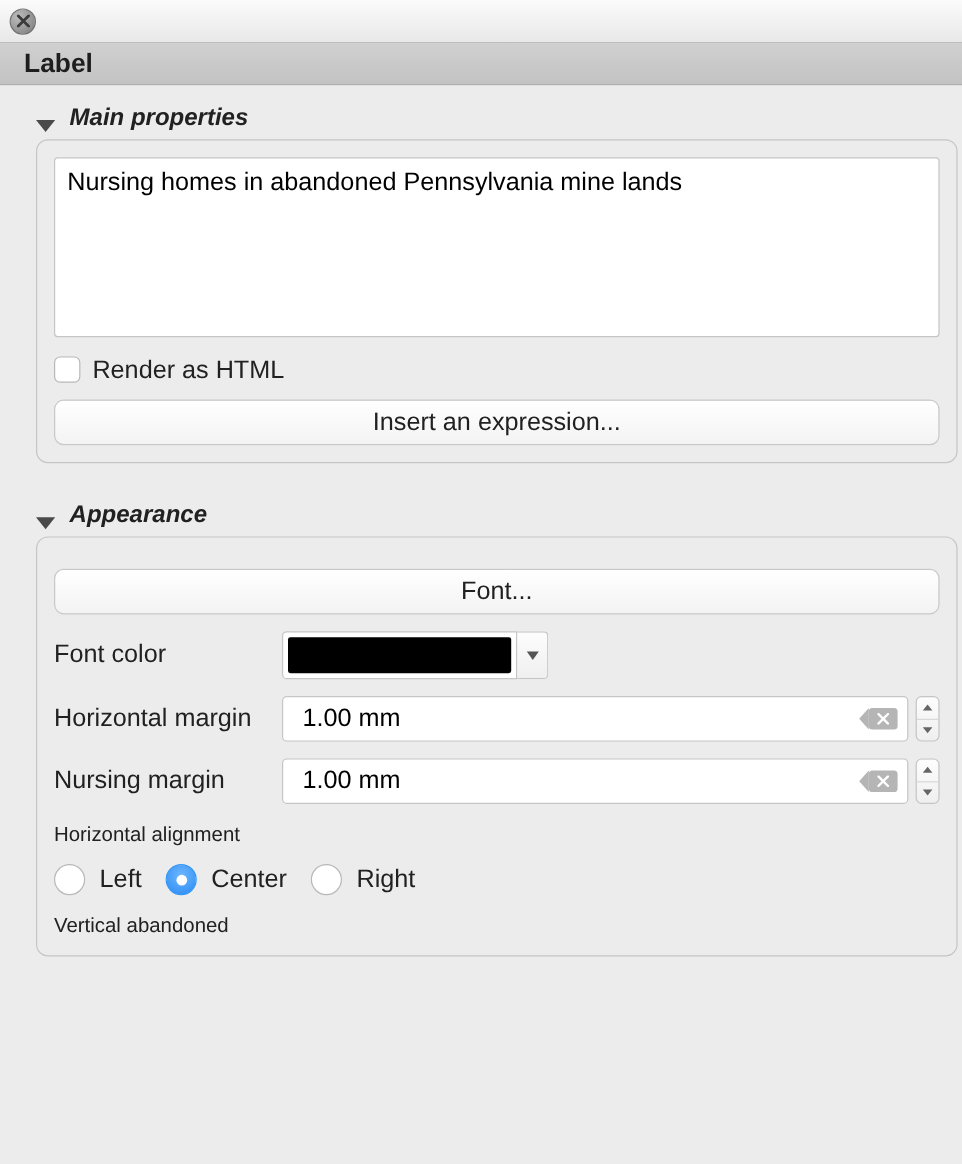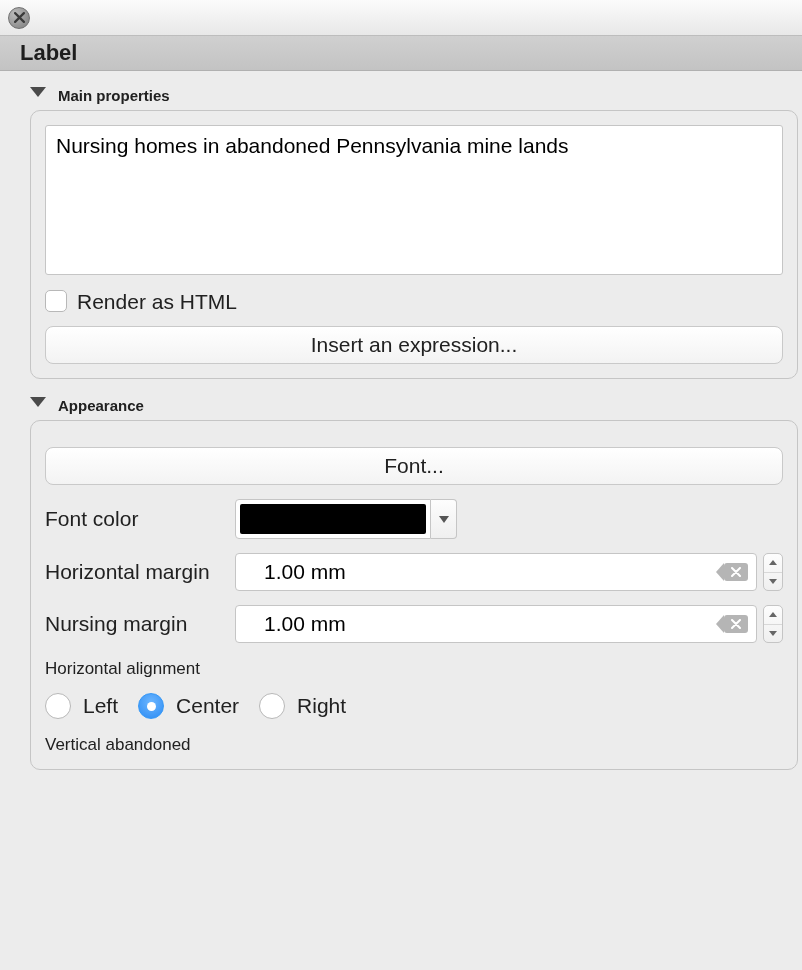--- a/index.html
+++ b/index.html
@@ -47,39 +47,40 @@
     padding: 4px 20px;
     font-weight: 700;
     font-size: 22px;
     color: #1e1e1e;
   }
   .content {
     padding: 8px 4px 8px 30px;
   }
   .section-header {
     display: flex;
-    align-items: flex-start;
+    align-items: flex-end;
     font-weight: 700;
-    font-size: 15px;
+    font-size: 20px;
     margin: 8px 0 6px 0;
     cursor: pointer;
+    font-style: italic;
   }
   .section-header .tri {
     width: 0; height: 0;
     border-left: 8px solid transparent;
     border-right: 8px solid transparent;
     border-top: 10px solid #4a4a4a;
     margin-right: 12px;
   }
   .group {
     border: 1px solid #c5c5c5;
     border-radius: 10px;
     background: #ececec;
     padding: 14px 14px;
-    margin-bottom: 18px;
+    margin-bottom: 32px;
   }
   textarea.label-text {
     width: 100%;
     height: 150px;
     border: 1px solid #c5c5c5;
     border-radius: 3px;
     background: #fff;
     padding: 8px 10px;
     font-family: inherit;
     font-size: 21px;
@@ -172,21 +173,21 @@
     height: 38px;
     display: flex;
     align-items: center;
   }
   .spin-input input {
     border: none;
     outline: none;
     width: 100%;
     font-size: 21px;
     font-family: inherit;
-    padding: 0 40px 0 28px;
+    padding: 0 40px 0 16px;
     background: transparent;
   }
   .clear-x {
     position: absolute;
     right: 8px;
     width: 24px; height: 18px;
     border-radius: 3px;
     background: #b5b5b5;
     display: flex; align-items: center; justify-content: center;
     cursor: pointer;

